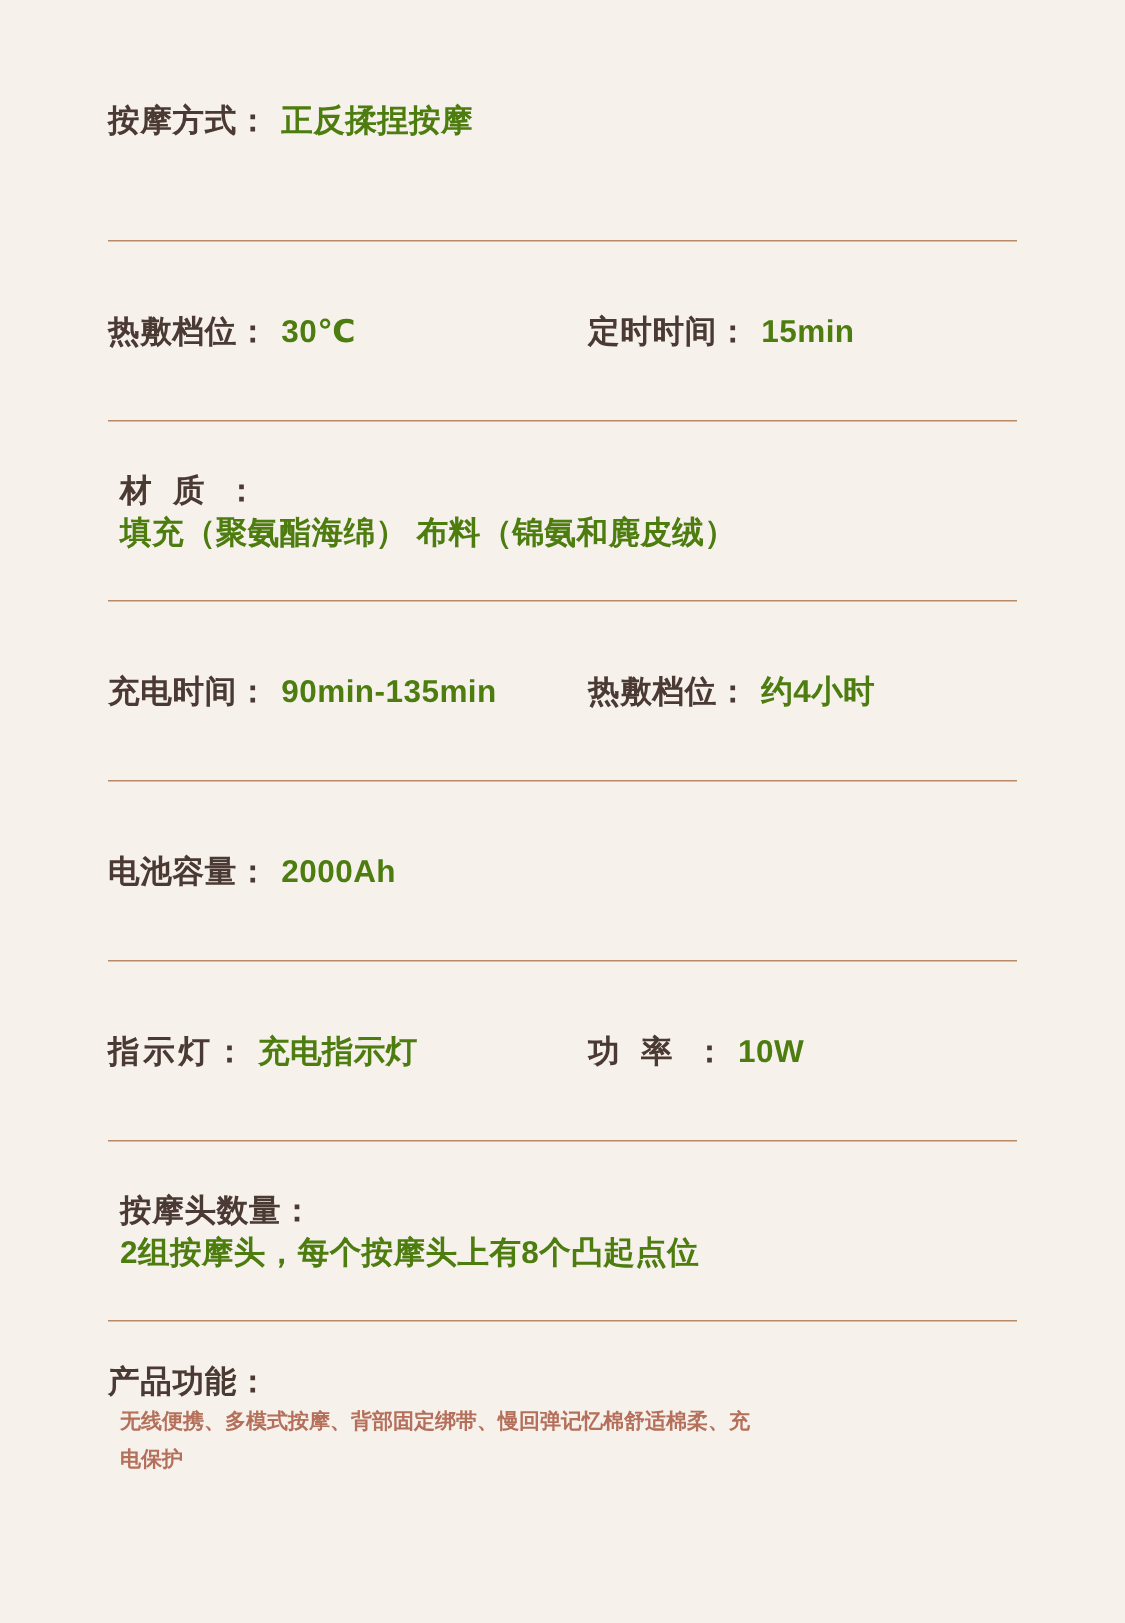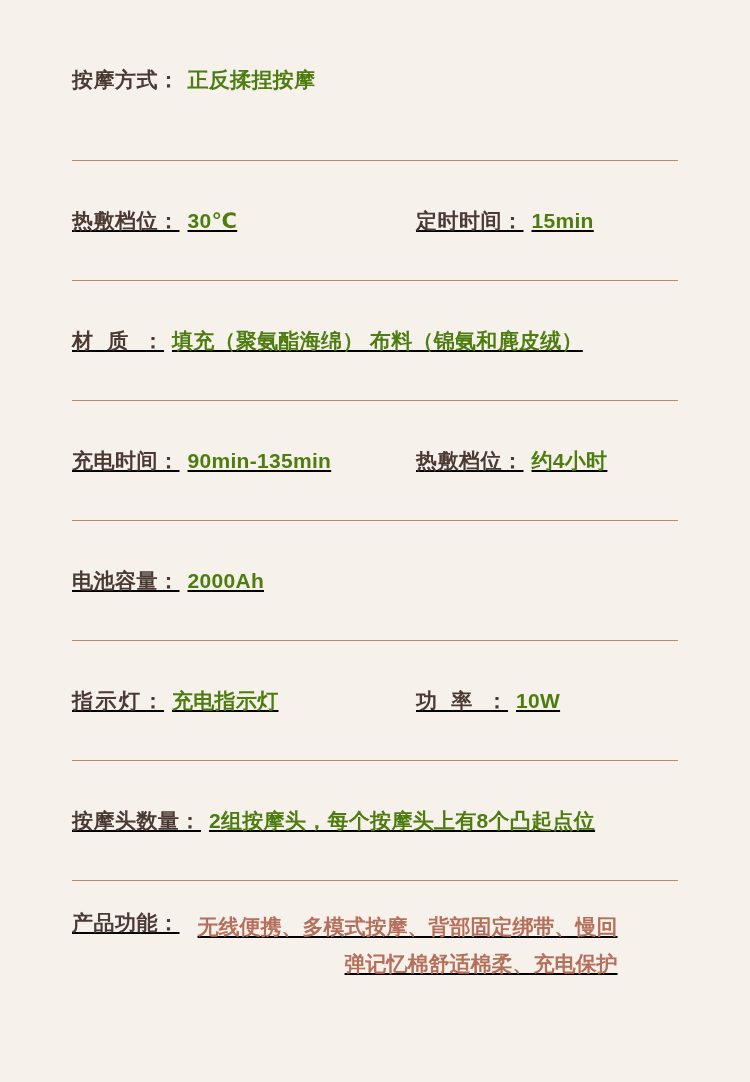--- a/index.html
+++ b/index.html
@@ -19,37 +19,35 @@
     height: 1082px;
     box-sizing: border-box;
     padding: 0 72px;
   }
   .spec-row {
     position: relative;
     box-sizing: border-box;
     display: flex;
     align-items: center;
     flex-wrap: nowrap;
-    gap: 24px;
   }
   .spec-row + .spec-row {
     border-top: 1.5px solid #b98a68;
-    text-decoration: underline;
   }
   .row-h1 { height: 160px; }
   .row-std { height: 120px; }
   .row-tall { height: 130px; }
   .cell {
     display: flex;
     align-items: baseline;
     white-space: nowrap;
   }
   .cell-a { width: 320px; flex: 0 0 320px; }
   .cell-b { flex: 1 1 auto; }
-  .cell-wide { width: 100%; }
+  .cell-wide { width: 100%; flex-direction: column; }
   .label {
     color: #4a3a33;
     font-size: 21px;
     font-weight: bold;
     letter-spacing: 0.5px;
   }
   .label.spaced-3 {
     display: inline-block;
     width: 92px;
     text-align: justify;
@@ -57,27 +55,26 @@
   }
   .value {
     color: #4d7c0f;
     font-size: 21px;
     font-weight: bold;
     margin-left: 8px;
     letter-spacing: 0.3px;
   }
   .value-block {
     color: #b4705a;
-    font-size: 21px;
+    font-size: 14px;
     font-weight: bold;
     margin-left: 8px;
     line-height: 1.75;
     white-space: normal;
     max-width: 430px;
-    text-align: right;
   }
   .stack {
     display: flex;
     align-items: flex-start;
   }
   .stack .label { padding-top: 0; }
 </style>
 </head>
 <body>
 

